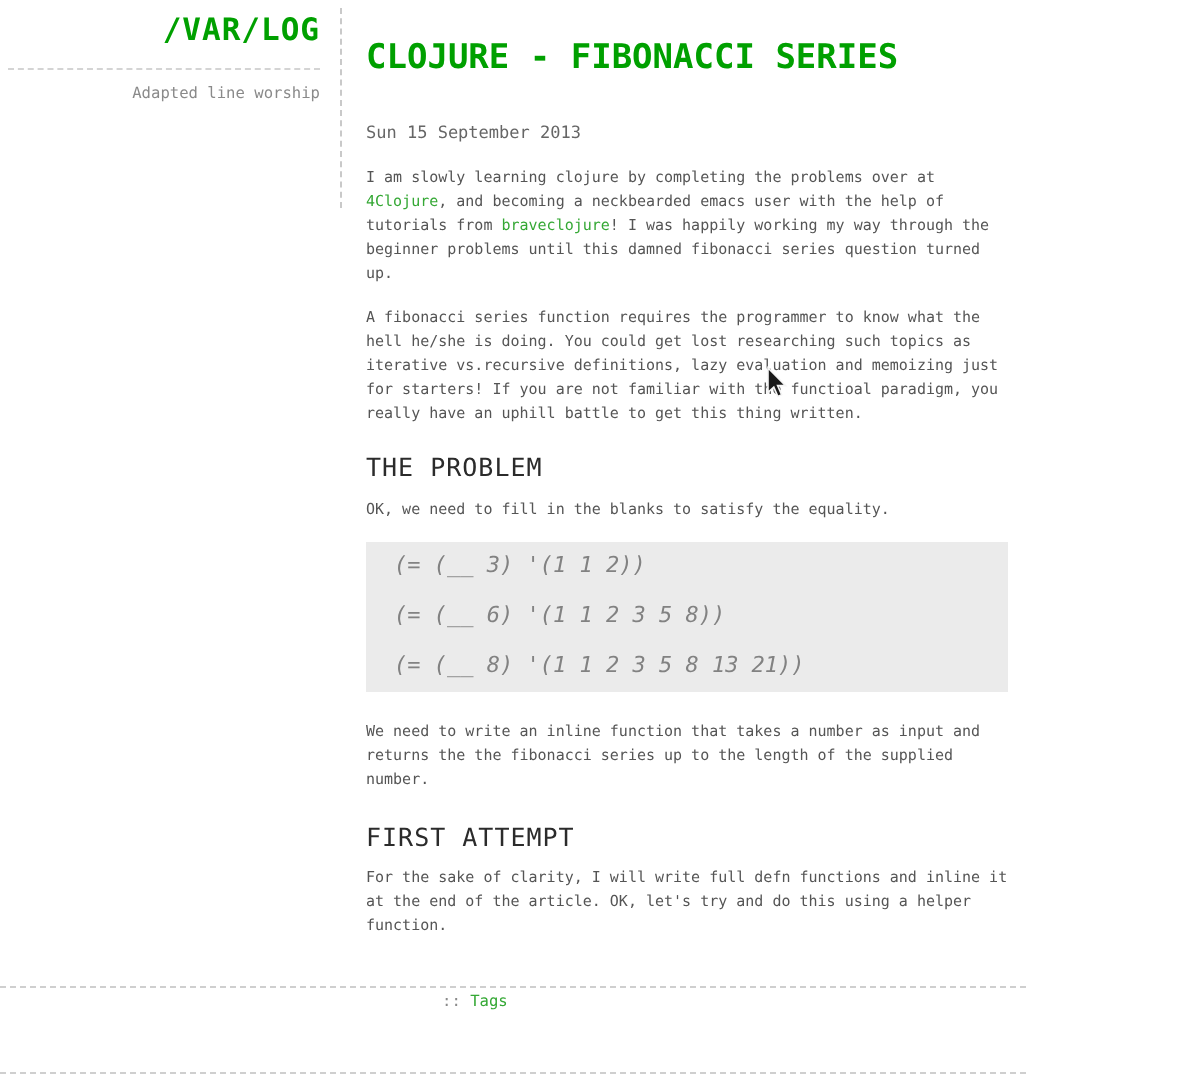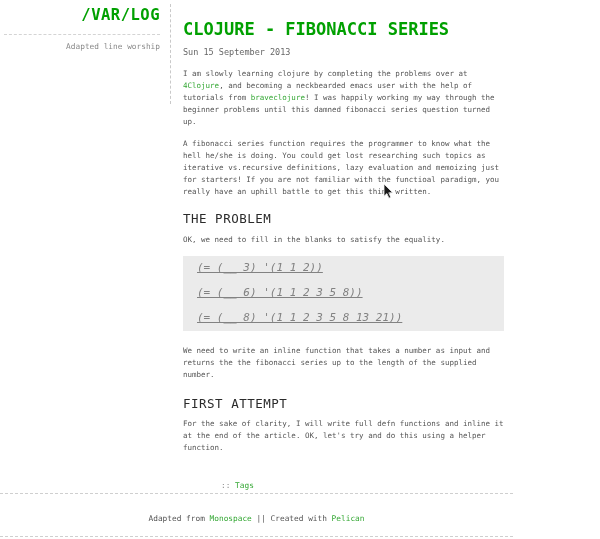--- a/index.html
+++ b/index.html
@@ -15,32 +15,32 @@
   .side-hr { border-top:1px dashed #d4d4d4; margin:9px 0 7px 4px; }
   .tagline { font-size:7.8px; color:#8a8a8a; line-height:10px; }
 
   .vrule { position:absolute; left:170px; top:4px; height:100px;
            border-left:1px dashed #c9c9c9; }
 
   
   .main { position:absolute; left:183px; top:0; width:322px; }
   .post-title { font-size:17px; font-weight:bold; color:#00a000;
                 line-height:22px; margin-top:18px; }
-  .date { font-size:8.5px; color:#666; line-height:11px; margin-top:7px; }
+  .date { font-size:8.5px; color:#666; line-height:11px; margin-top:22px; }
   .body-p { font-size:7.5px; color:#555; line-height:12px; margin-top:10px; }
   .h2 { font-size:12.5px; font-weight:normal; color:#2b2b2b;
         line-height:15px; margin-top:13px; letter-spacing:0.5px; }
   .h2.attempt { margin-top:15px; }
   .p-after-h2 { margin-top:8px; }
   .p-after-code { margin-top:14px; }
   .p-after-attempt { margin-top:7px; }
   pre.code { background:#ebebeb; color:#828282; font-style:italic;
              font-family:"DejaVu Sans Mono", monospace;
              font-size:11px; line-height:12.5px;
-             margin-top:10px; padding:6px 14px; width:321px;text-decoration:underline; }
+             margin-top:10px; padding:6px 14px; width:321px; }
   .tags { font-size:7.8px; line-height:10px; margin-top:27px; margin-left:38px; }
   .tags-prefix { color:#8a8a8a; }
   a.link { color:#35a835; text-decoration:none; cursor:pointer; }
 
   
   .bottom-hr { position:absolute; top:493px; left:0; width:513px;
                border-top:1px dashed #cfcfcf; }
   .footer { position:absolute; top:514px; left:0; width:513px;
             text-align:center; font-size:7.8px; color:#555; line-height:10px; }
   .bottom-hr2 { position:absolute; top:536px; left:0; width:513px;
@@ -83,21 +83,20 @@
 
     <h2 class="h2 attempt">FIRST ATTEMPT</h2>
 
     <p class="body-p p-after-attempt">For the sake of clarity, I will write full defn functions and inline it at the end of the article. OK, let's try and do this using a helper function.</p>
 
     <p class="tags"><span class="tags-prefix">:: </span><a class="link" href="#">Tags</a></p>
   </main>
 
   <div class="bottom-hr"></div>
 
-  <footer class="footer"><span>Adapted from </span><a class="link" href="#">Monospace</a><span> || Created with </span><a class="link" href="#">Pelican</a></footer>
 
   <div class="bottom-hr2"></div>
 
   <svg class="cursor" width="12" height="17" viewBox="0 0 12 17">
     <polygon points="1,1 1,13.2 3.9,10.6 5.9,15.2 7.8,14.3 5.8,9.8 9.8,9.8" fill="#1a1a1a" stroke="#f5f5f5" stroke-width="0.8"></polygon>
   </svg>
 
 </div>
 
 </body></html>

